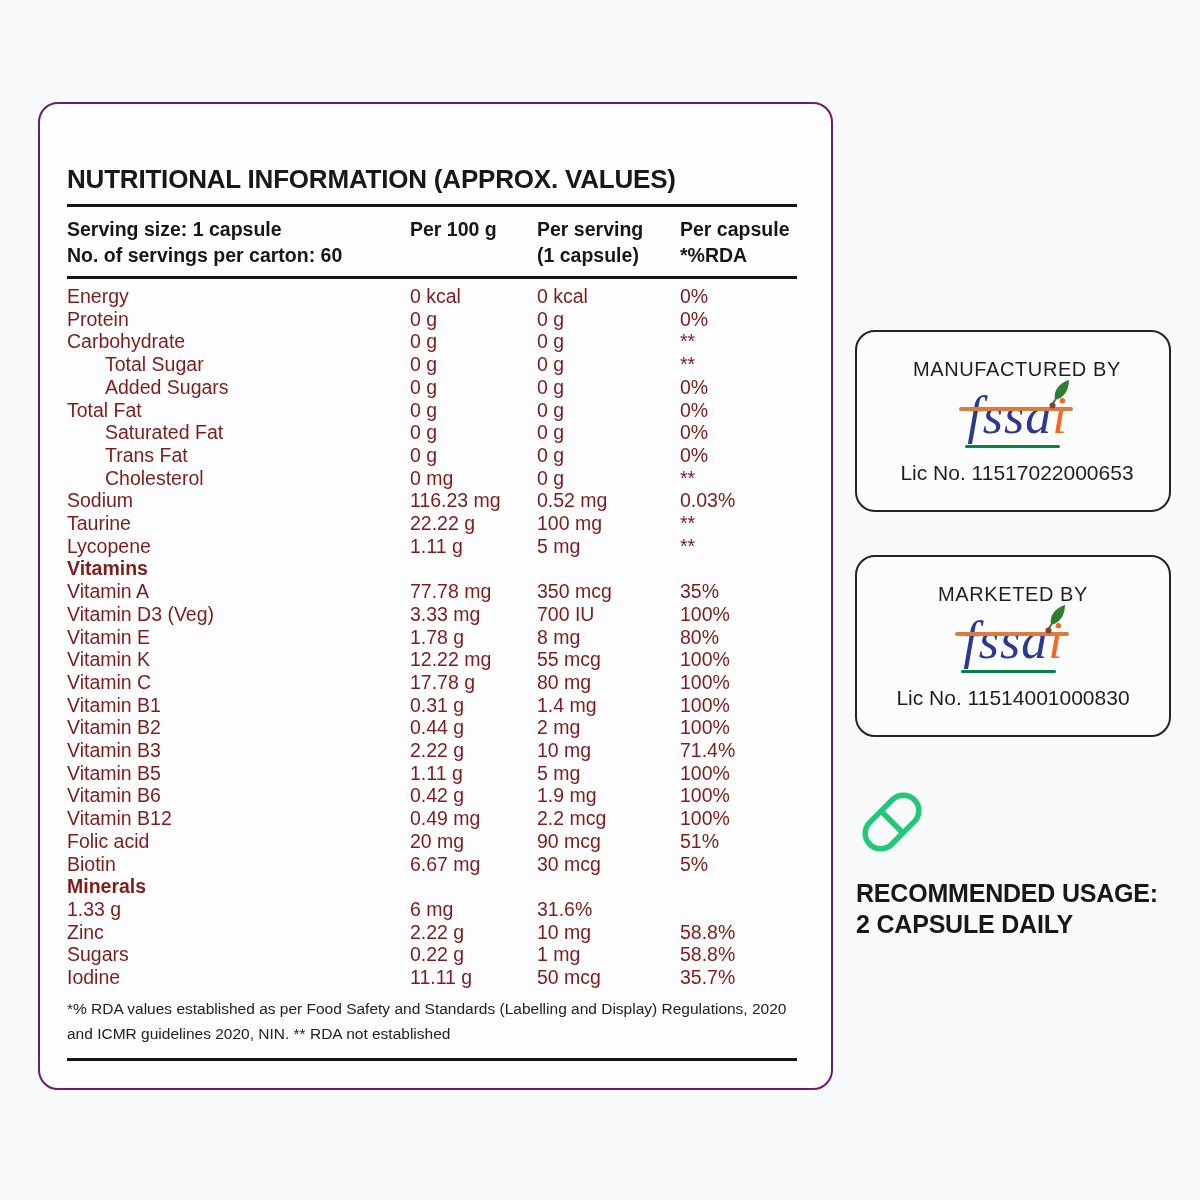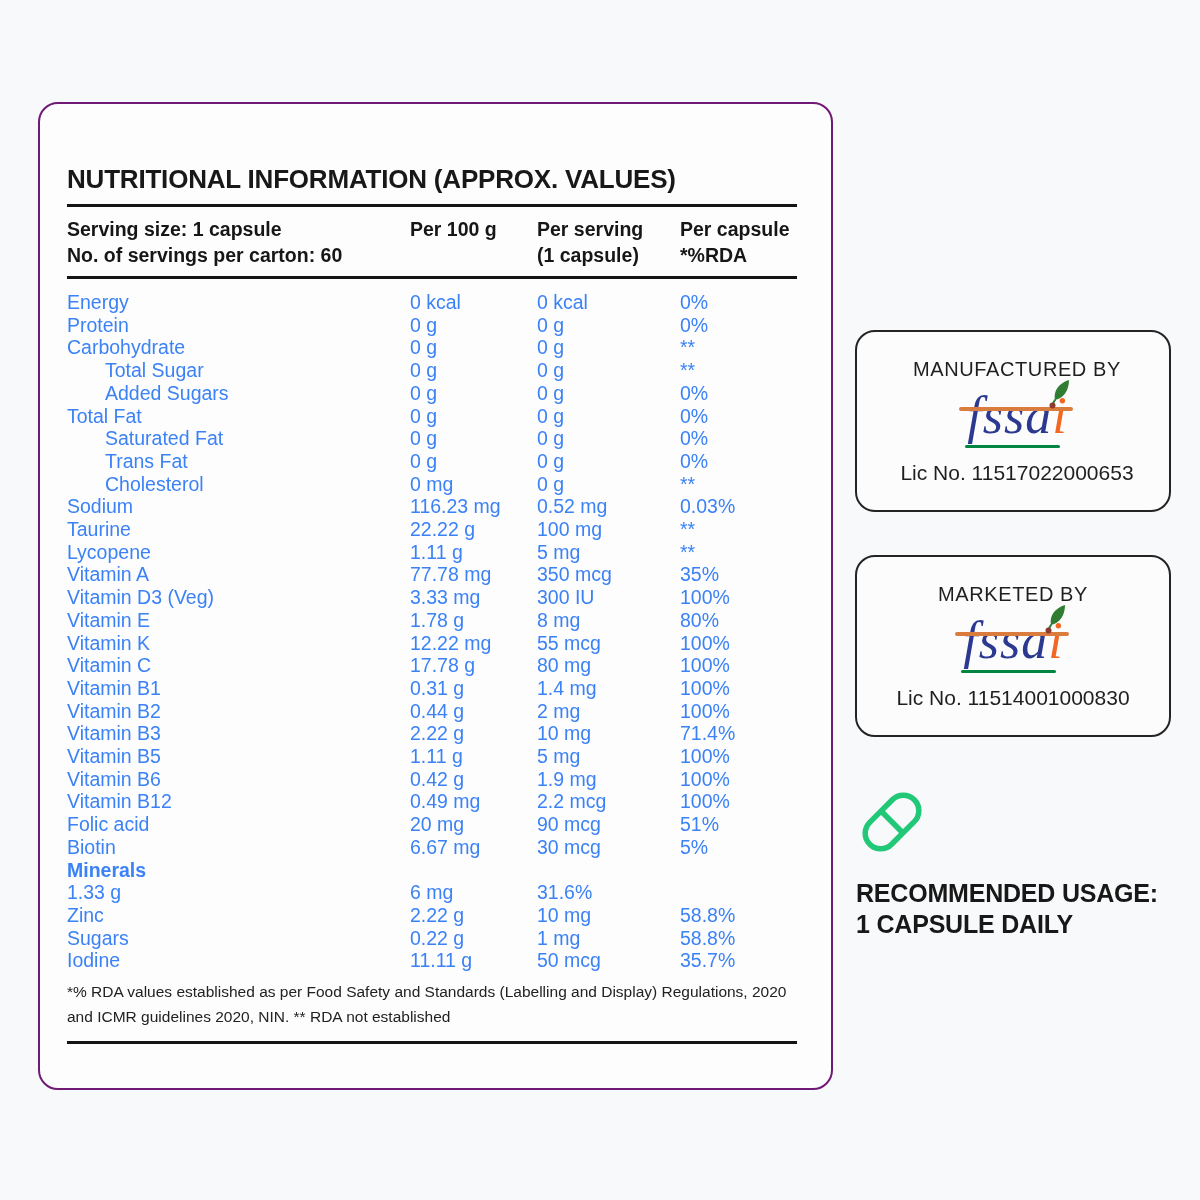--- a/index.html
+++ b/index.html
@@ -20,21 +20,21 @@
   }
   .panel h1{
     margin:60px 0 10px 0;font-size:26px;line-height:30px;font-weight:700;
     letter-spacing:-0.2px;color:#181818;
   }
   .rule{height:3px;background:#141414;border:none;margin:0;}
   .thead{
     display:grid;grid-template-columns:343px 127px 143px 1fr;
     margin:9px 0 8px 0;font-weight:700;font-size:19.5px;line-height:26px;color:#161616;
   }
-  .tbody{margin-top:12px;font-size:19.5px;color:#3b82f6;}
+  .tbody{margin-top:6px;font-size:19.5px;color:#7f1d1d;}
   .row{display:grid;grid-template-columns:343px 127px 143px 1fr;line-height:22.7px;}
   .row.indent .c-label{padding-left:38px;}
   .row.section .c-label{font-weight:700;}
   .c-label,.c-100,.c-serv,.c-rda{white-space:nowrap;}
   .footnote{
     margin:7px 0 12px 0;max-width:728px;font-size:15.5px;line-height:25px;color:#222;
   }
   .rule-bottom{margin-top:12px;}
 
   
@@ -177,32 +177,38 @@
       <div class="c-rda">**</div>
     </div>
 
     <div class="row">
       <div class="c-label">Lycopene</div>
       <div class="c-100">1.11 g</div>
       <div class="c-serv">5 mg</div>
       <div class="c-rda">**</div>
     </div>
 
+    <div class="row section">
+      <div class="c-label">Vitamins</div>
+      <div class="c-100"></div>
+      <div class="c-serv"></div>
+      <div class="c-rda"></div>
+    </div>
 
     <div class="row">
       <div class="c-label">Vitamin A</div>
       <div class="c-100">77.78 mg</div>
       <div class="c-serv">350 mcg</div>
       <div class="c-rda">35%</div>
     </div>
 
     <div class="row">
       <div class="c-label">Vitamin D3 (Veg)</div>
       <div class="c-100">3.33 mg</div>
-      <div class="c-serv">300 IU</div>
+      <div class="c-serv">700 IU</div>
       <div class="c-rda">100%</div>
     </div>
 
     <div class="row">
       <div class="c-label">Vitamin E</div>
       <div class="c-100">1.78 g</div>
       <div class="c-serv">8 mg</div>
       <div class="c-rda">80%</div>
     </div>
 
@@ -351,17 +357,17 @@
 
   <div class="usage">
     <svg width="72" height="72" viewBox="0 0 72 72">
       <g transform="rotate(45 36 36)" fill="none" stroke="var(--capsule-green,#21C877)" stroke-width="5.5">
         <rect x="20.5" y="4.5" width="31" height="63" rx="15.5"></rect>
         <line x1="20.5" y1="36" x2="51.5" y2="36"></line>
       </g>
     </svg>
     <div class="usage-text">
       <div>RECOMMENDED USAGE:</div>
-      <div>1 CAPSULE DAILY</div>
+      <div>2 CAPSULE DAILY</div>
     </div>
   </div>
 
 </div>
 
 </body></html>

